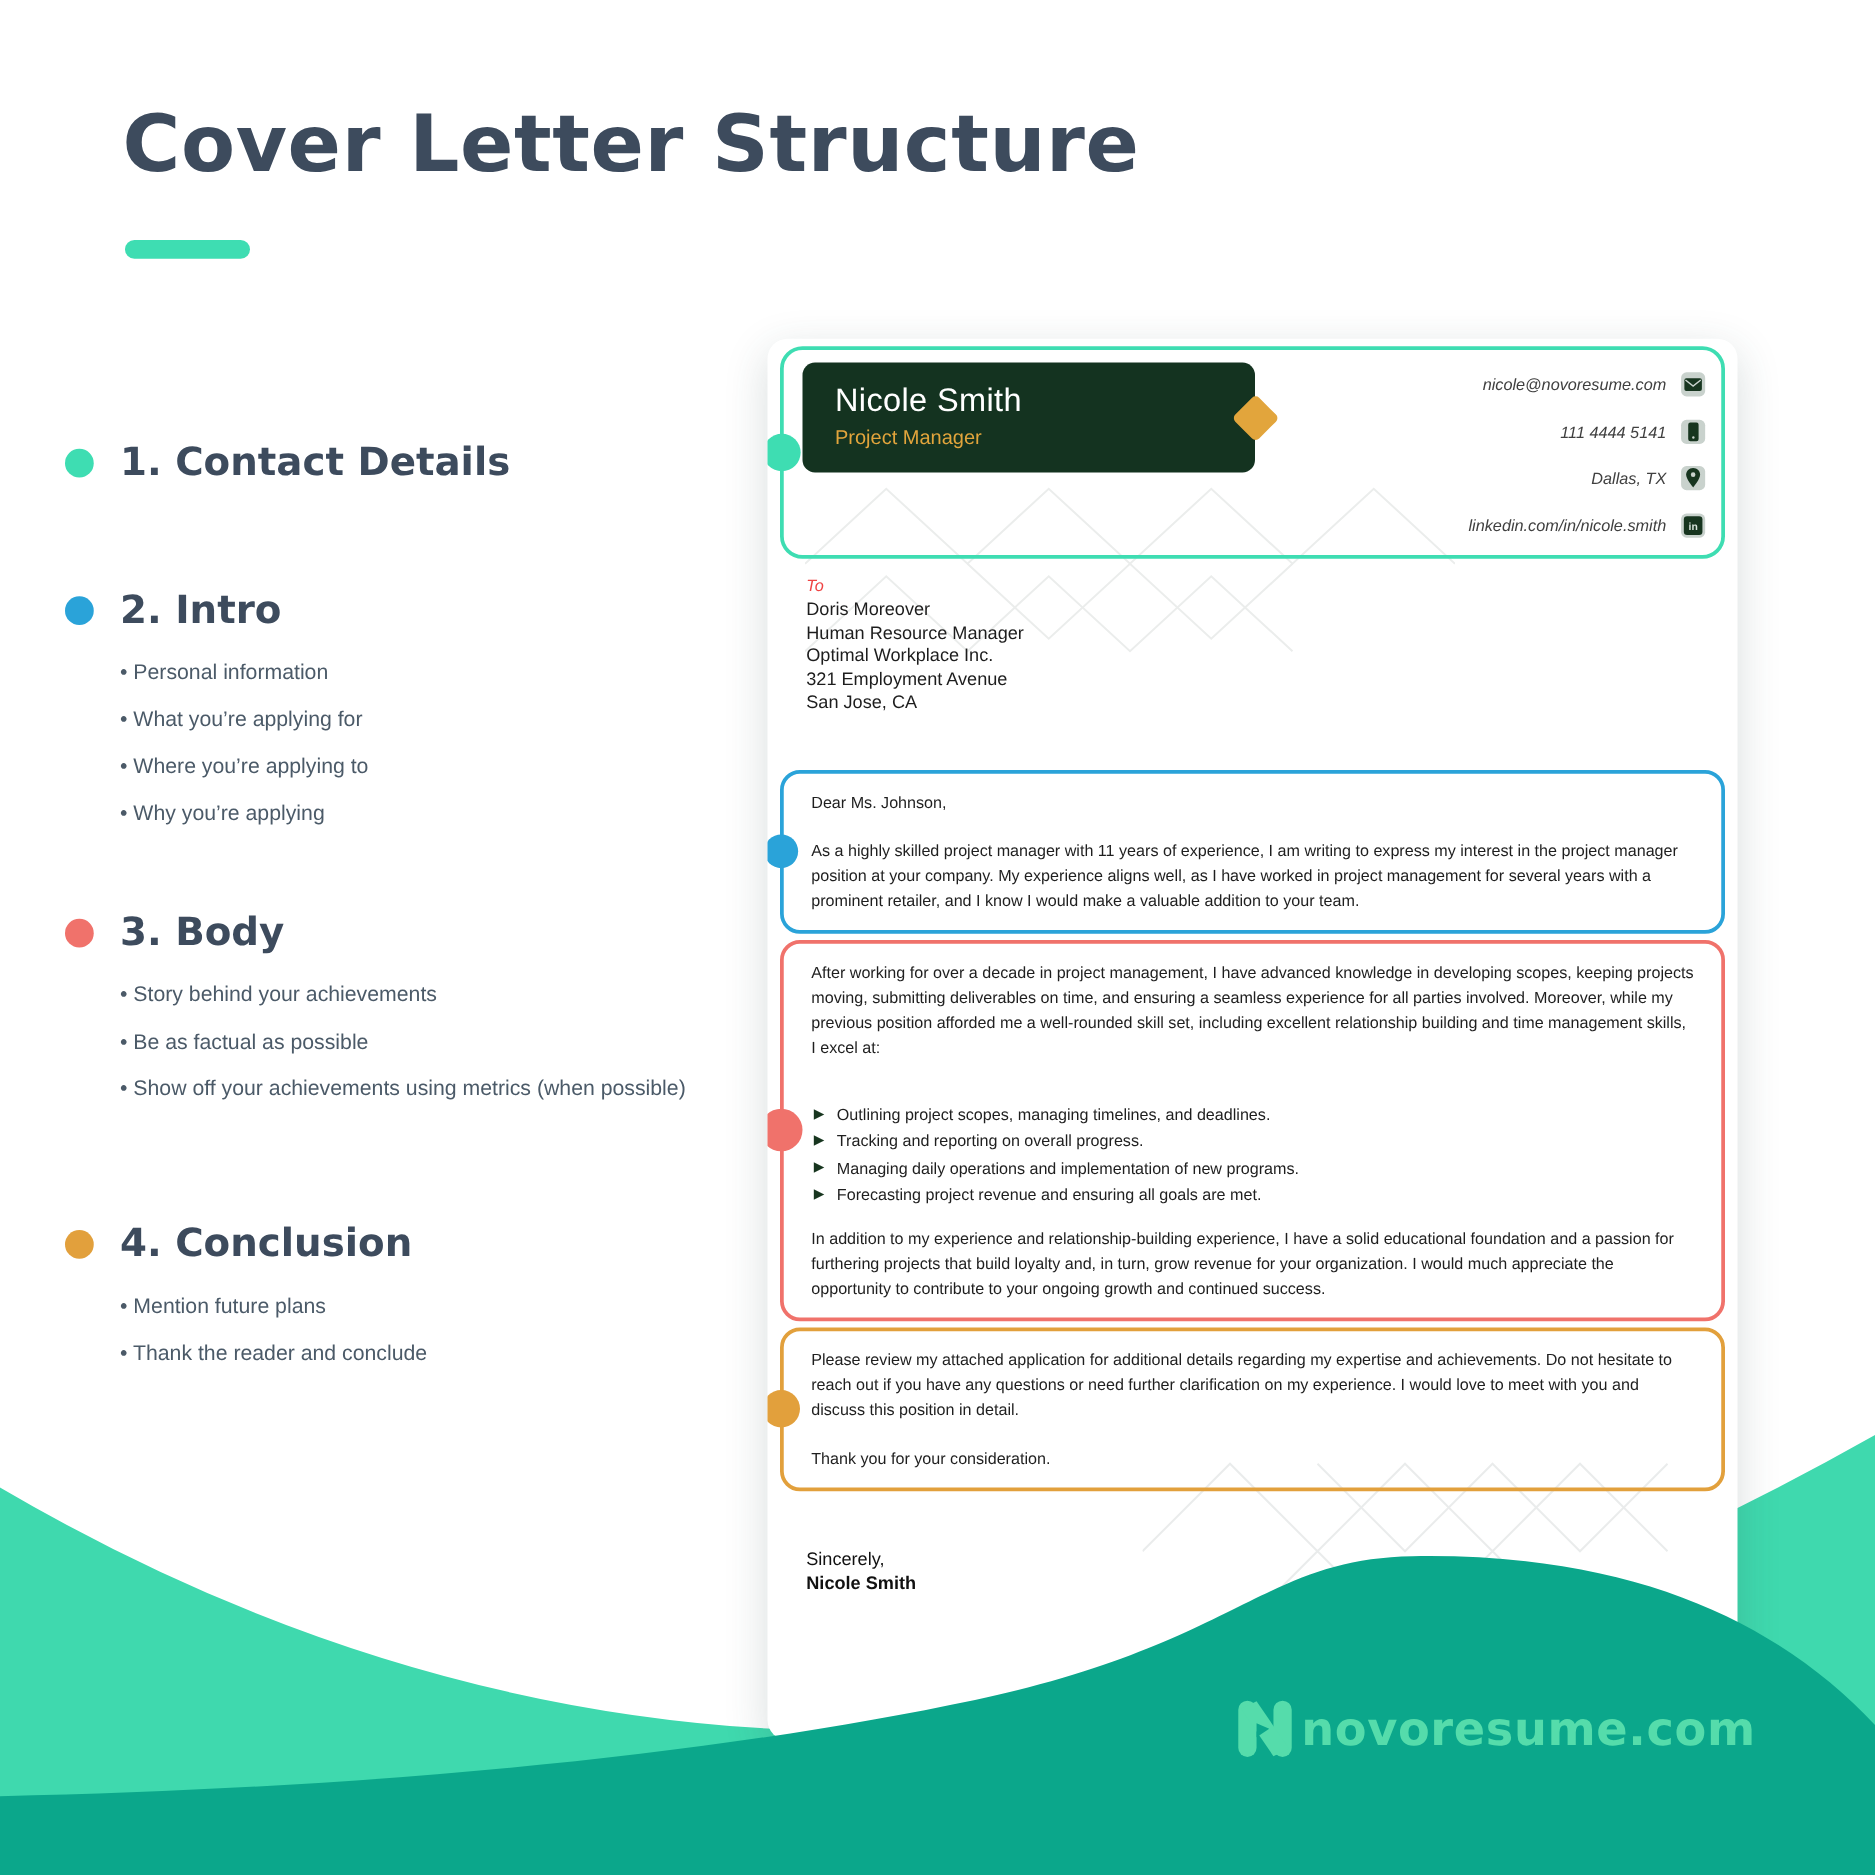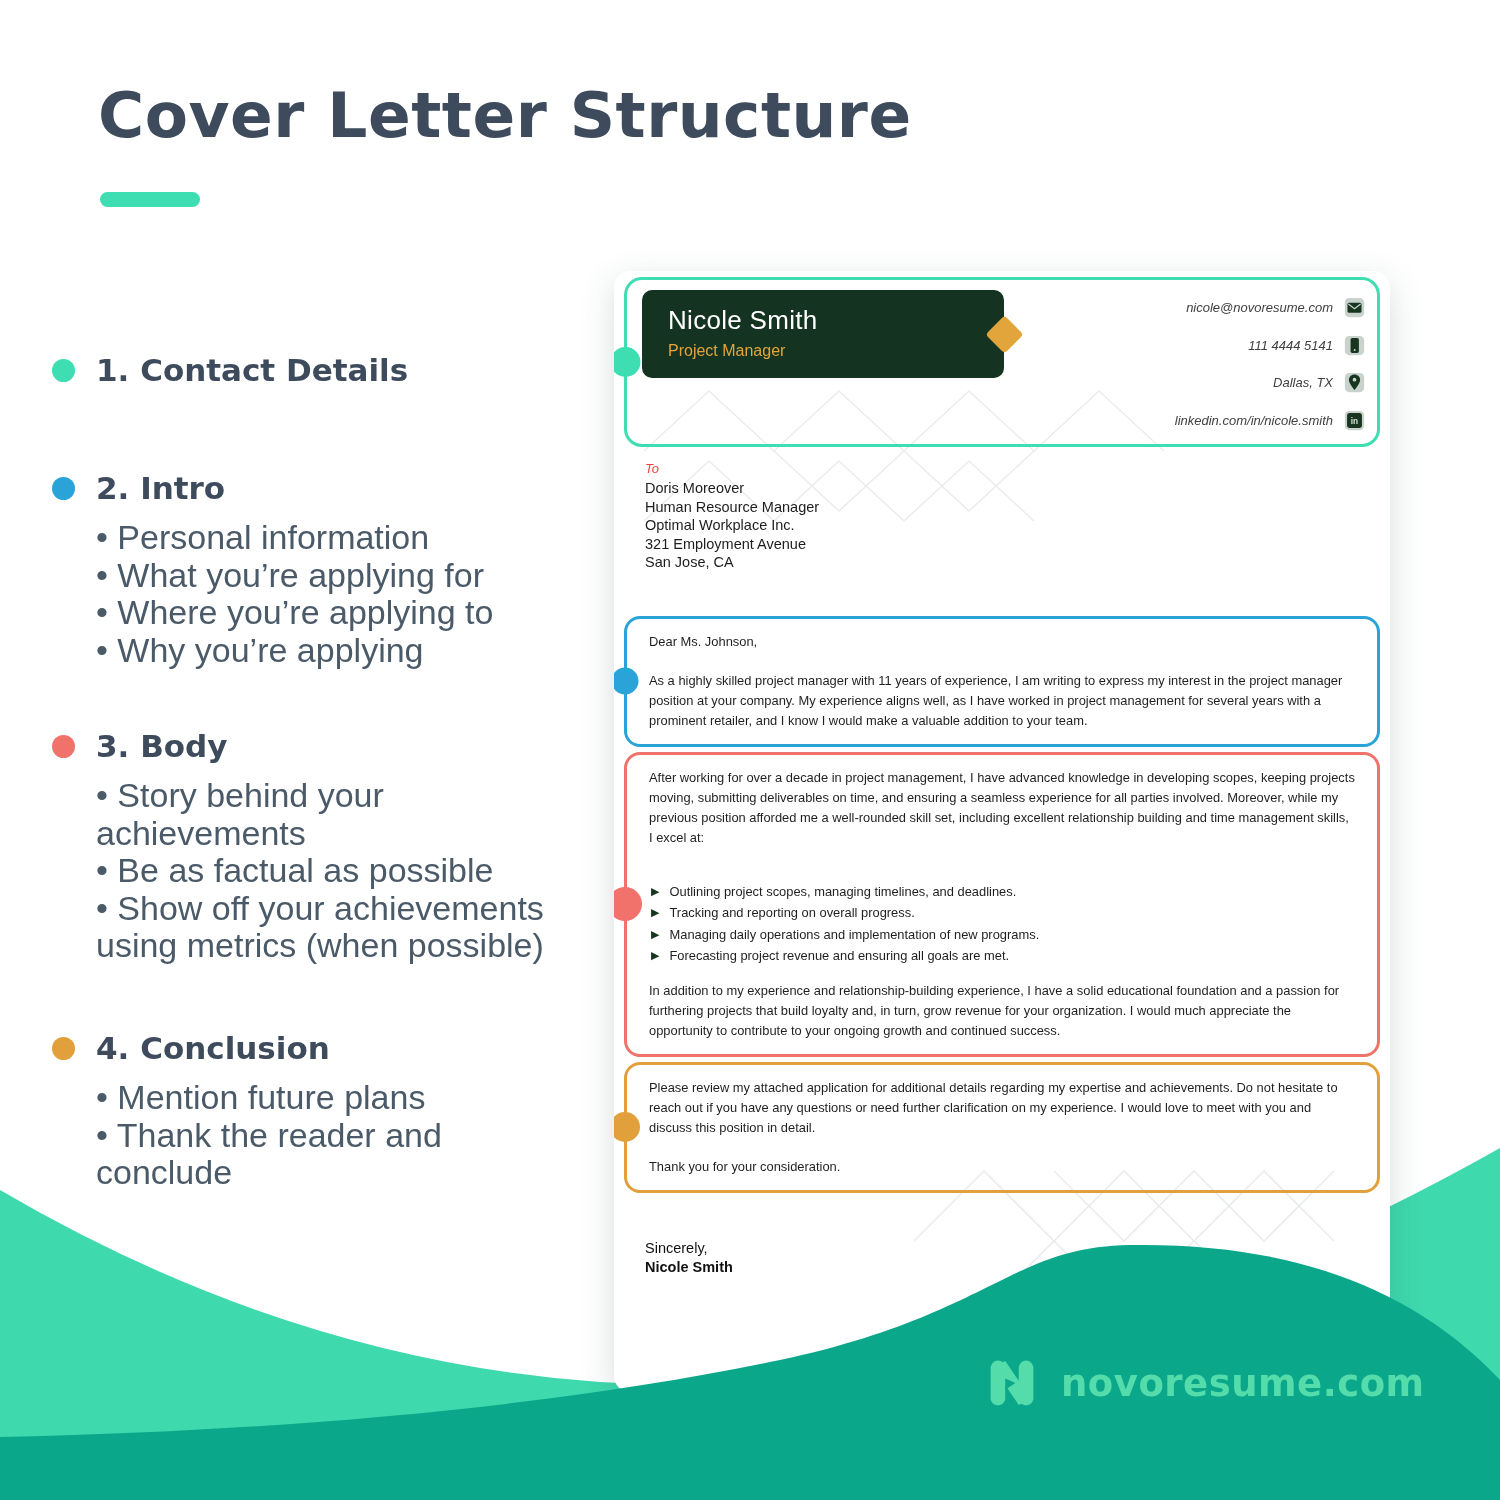--- a/index.html
+++ b/index.html
@@ -30,21 +30,21 @@
   .num-dot{width:23px;height:23px;border-radius:50%;margin-right:21px;flex:0 0 auto;}
   .dot-teal{background:var(--accent_teal);}
   .dot-blue{background:var(--accent_blue);}
   .dot-red{background:var(--accent_red);}
   .dot-orange{background:var(--accent_orange);}
   .outline-head h2{
     font-family:"DejaVu Sans",sans-serif;font-weight:800;font-size:31px;color:var(--heading);
   }
   .outline-bullets{list-style:none;margin:13px 0 0 44px;width:472px;}
   .outline-bullets li{
-    font-size:34px;line-height:37.5px;color:var(--body_text);
+    font-size:17px;line-height:37.5px;color:var(--body_text);
     font-family:"Liberation Sans",sans-serif;
   }
   
   .wave{position:absolute;left:0;top:0;width:1500px;height:1500px;pointer-events:none;}
   .wave-light{z-index:1;}
   .wave-dark{z-index:3;}
   
   .page{
     position:absolute;left:614px;top:271px;width:776px;height:1121px;background:#ffffff;
     border-radius:16px;box-shadow:0 10px 34px rgba(45,70,70,.18);z-index:2;overflow:hidden;
@@ -91,21 +91,21 @@
   .box-conclusion .side-dot{background:var(--accent_orange);}
   .lbox p{margin:0;}
   .gap{height:19px;}
   .letter-bullets{list-style:none;margin:14px 0 14px 2px;}
   .letter-bullets li{display:flex;gap:10px;line-height:21.5px;font-size:12.9px;color:var(--letter_text);}
   .tri{color:var(--icon_green);font-size:11px;line-height:21.5px;}
   .signoff{margin:46px 0 0 31px;font-size:14.5px;line-height:19.5px;color:#111;}
   .signoff .sname{font-weight:700;}
   
   .brand{
-    position:absolute;left:985px;top:1356px;z-index:4;display:flex;align-items:center;gap:22px;
+    position:absolute;left:985px;top:1356px;z-index:4;display:flex;align-items:center;gap:2px;
   }
   .brand-n{width:54px;height:54px;}
   .brand-text{
     font-family:"DejaVu Sans",sans-serif;font-weight:800;font-size:37px;color:var(--logo_text);
     letter-spacing:.5px;
   }
 </style>
 </head>
 <body>
 
@@ -143,21 +143,21 @@
       <span class="num-dot dot-red"></span>
       <h2>3. Body</h2>
     </div>
     <ul class="outline-bullets">
       <li><span>•</span> <span>Story behind your achievements</span></li>
       <li><span>•</span> <span>Be as factual as possible</span></li>
       <li><span>•</span> <span>Show off your achievements using metrics (when possible)</span></li>
     </ul>
   </div>
 
-  <div class="outline-item" style="top:1030px;">
+  <div class="outline-item" style="top:977px;">
     <div class="outline-head">
       <span class="num-dot dot-orange"></span>
       <h2>4. Conclusion</h2>
     </div>
     <ul class="outline-bullets">
       <li><span>•</span> <span>Mention future plans</span></li>
       <li><span>•</span> <span>Thank the reader and conclude</span></li>
     </ul>
   </div>
 </div>

